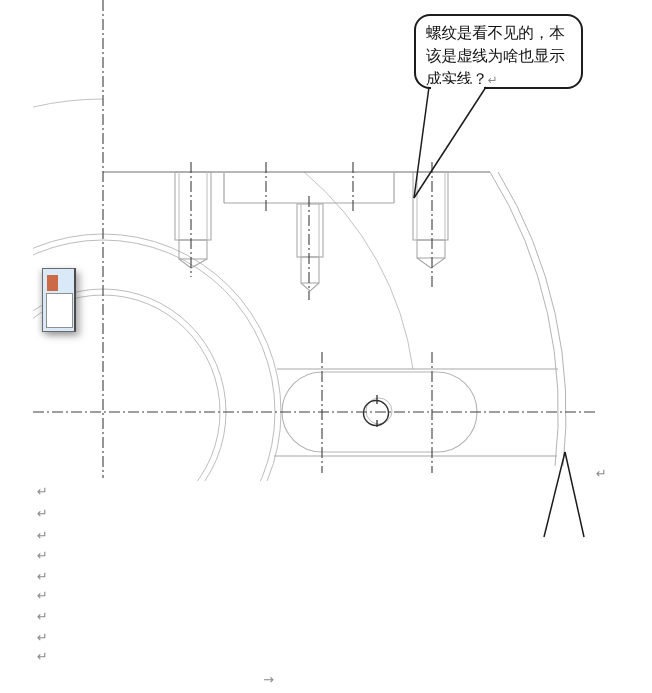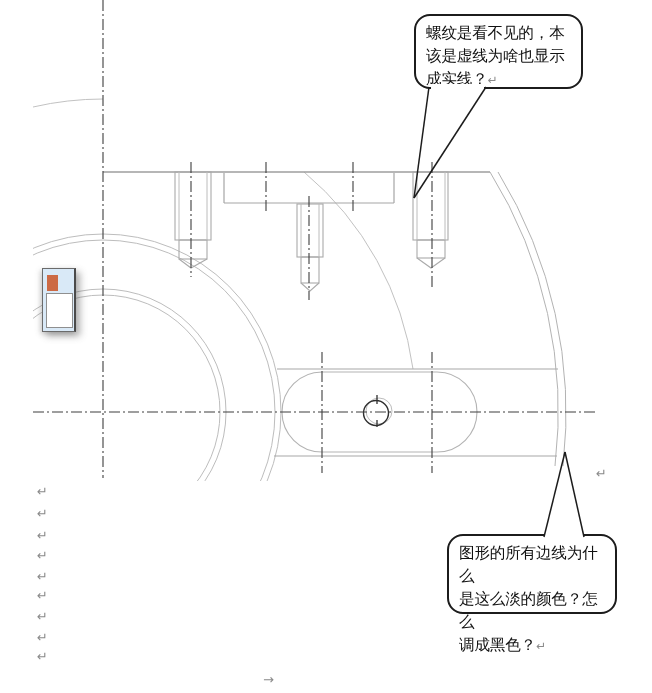--- a/index.html
+++ b/index.html
@@ -150,27 +150,20 @@
   </div>
 
   <div class="bubble" style="left:414px;top:14px;width:169px;height:75px;">
     <div class="inner">
       <span class="txt">螺纹是看不见的，本
 该是虚线为啥也显示
 成实线？</span><span class="retmark">↵</span>
     </div>
   </div>
 
-  <div class="bubble" style="left:447px;top:534px;width:170px;height:80px;">
-    <div class="inner">
-      <span class="txt">图形的所有边线为什么
-是这么淡的颜色？怎么
-调成黑色？</span><span class="retmark">↵</span>
-    </div>
-  </div>
 
   <svg class="layer" width="652" height="693" viewBox="0 0 652 693" style="z-index:4">
 
     <rect x="431" y="84" width="53" height="7" fill="#ffffff"></rect>
     <rect x="545" y="531" width="38" height="8" fill="#ffffff"></rect>
 
     <g stroke="#1c1c1c" stroke-width="1.5" fill="none">
       <g>
         <line x1="429" y1="87" x2="414" y2="198"></line>
         <line x1="486" y1="87" x2="414" y2="198"></line>

